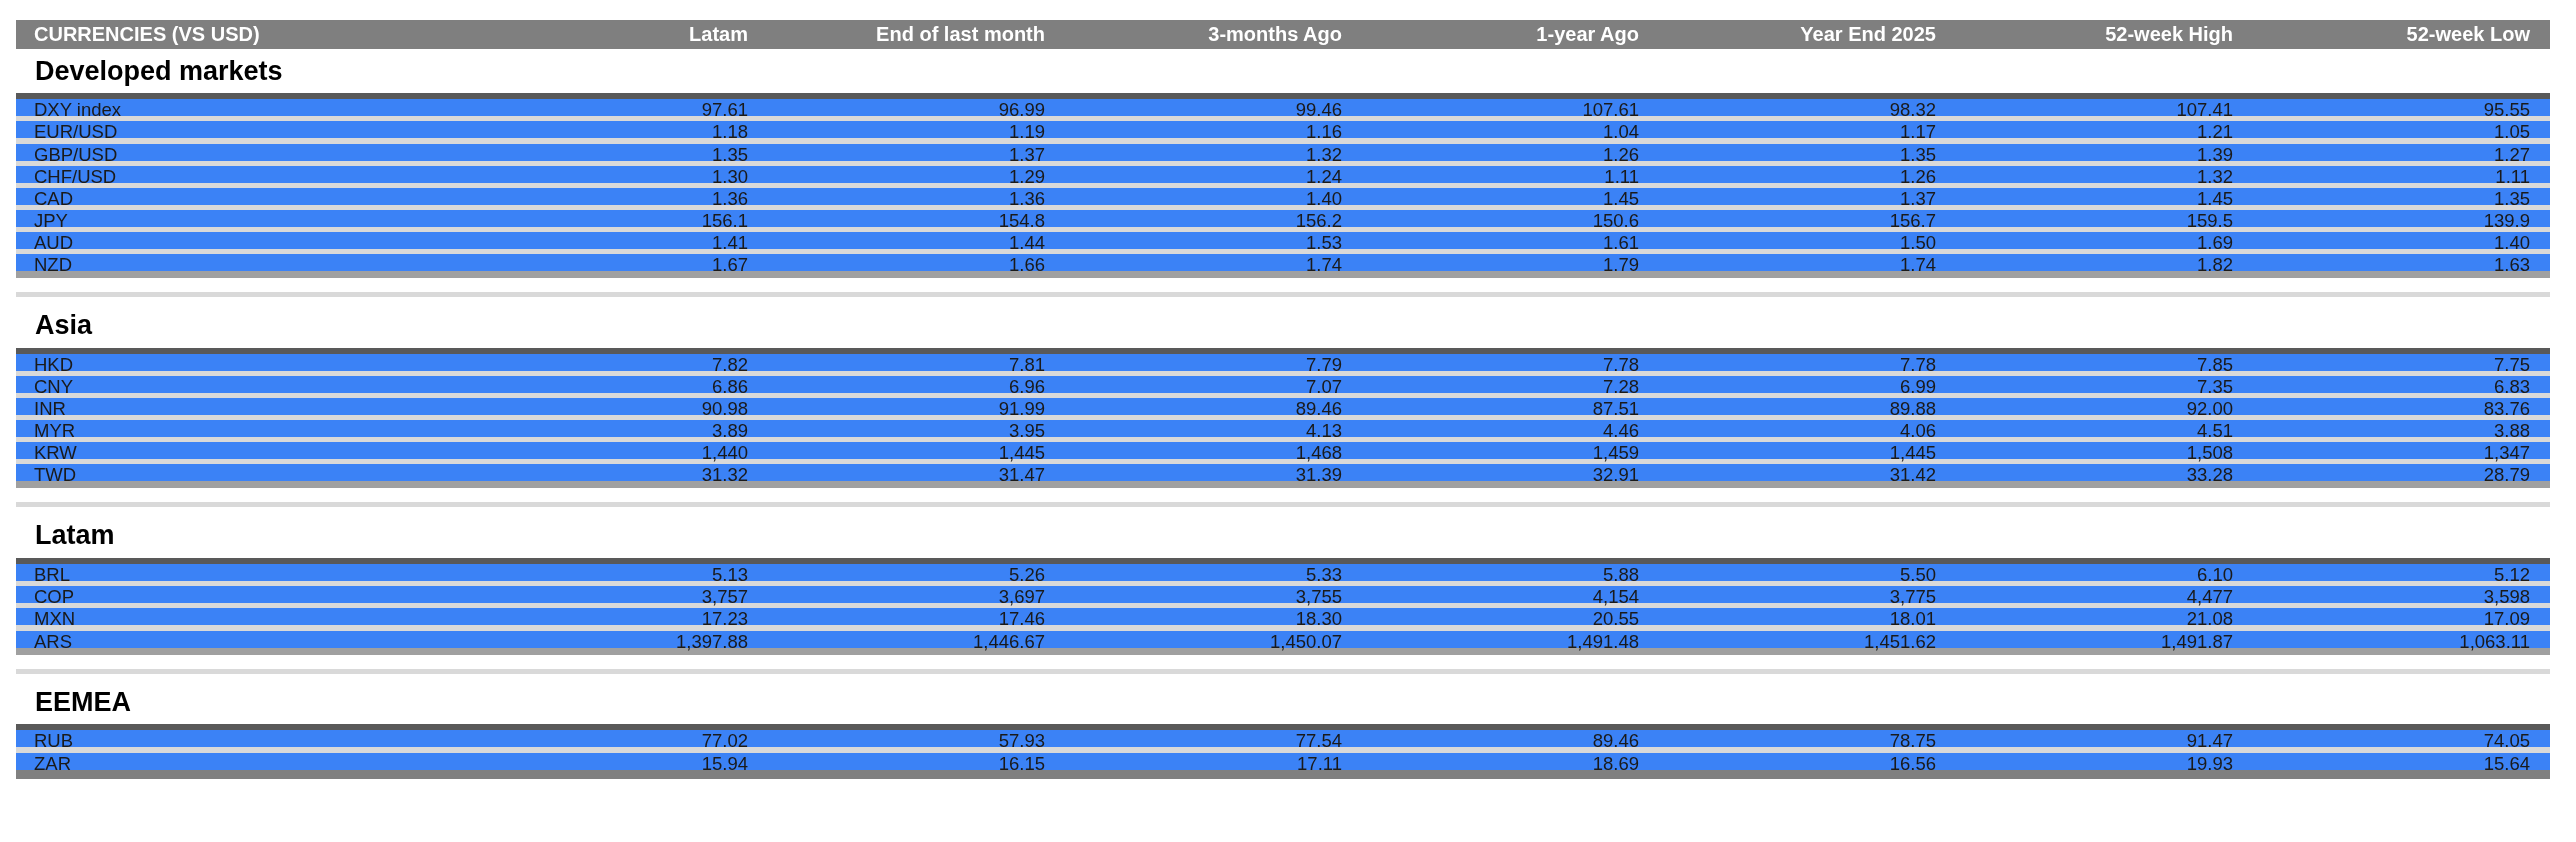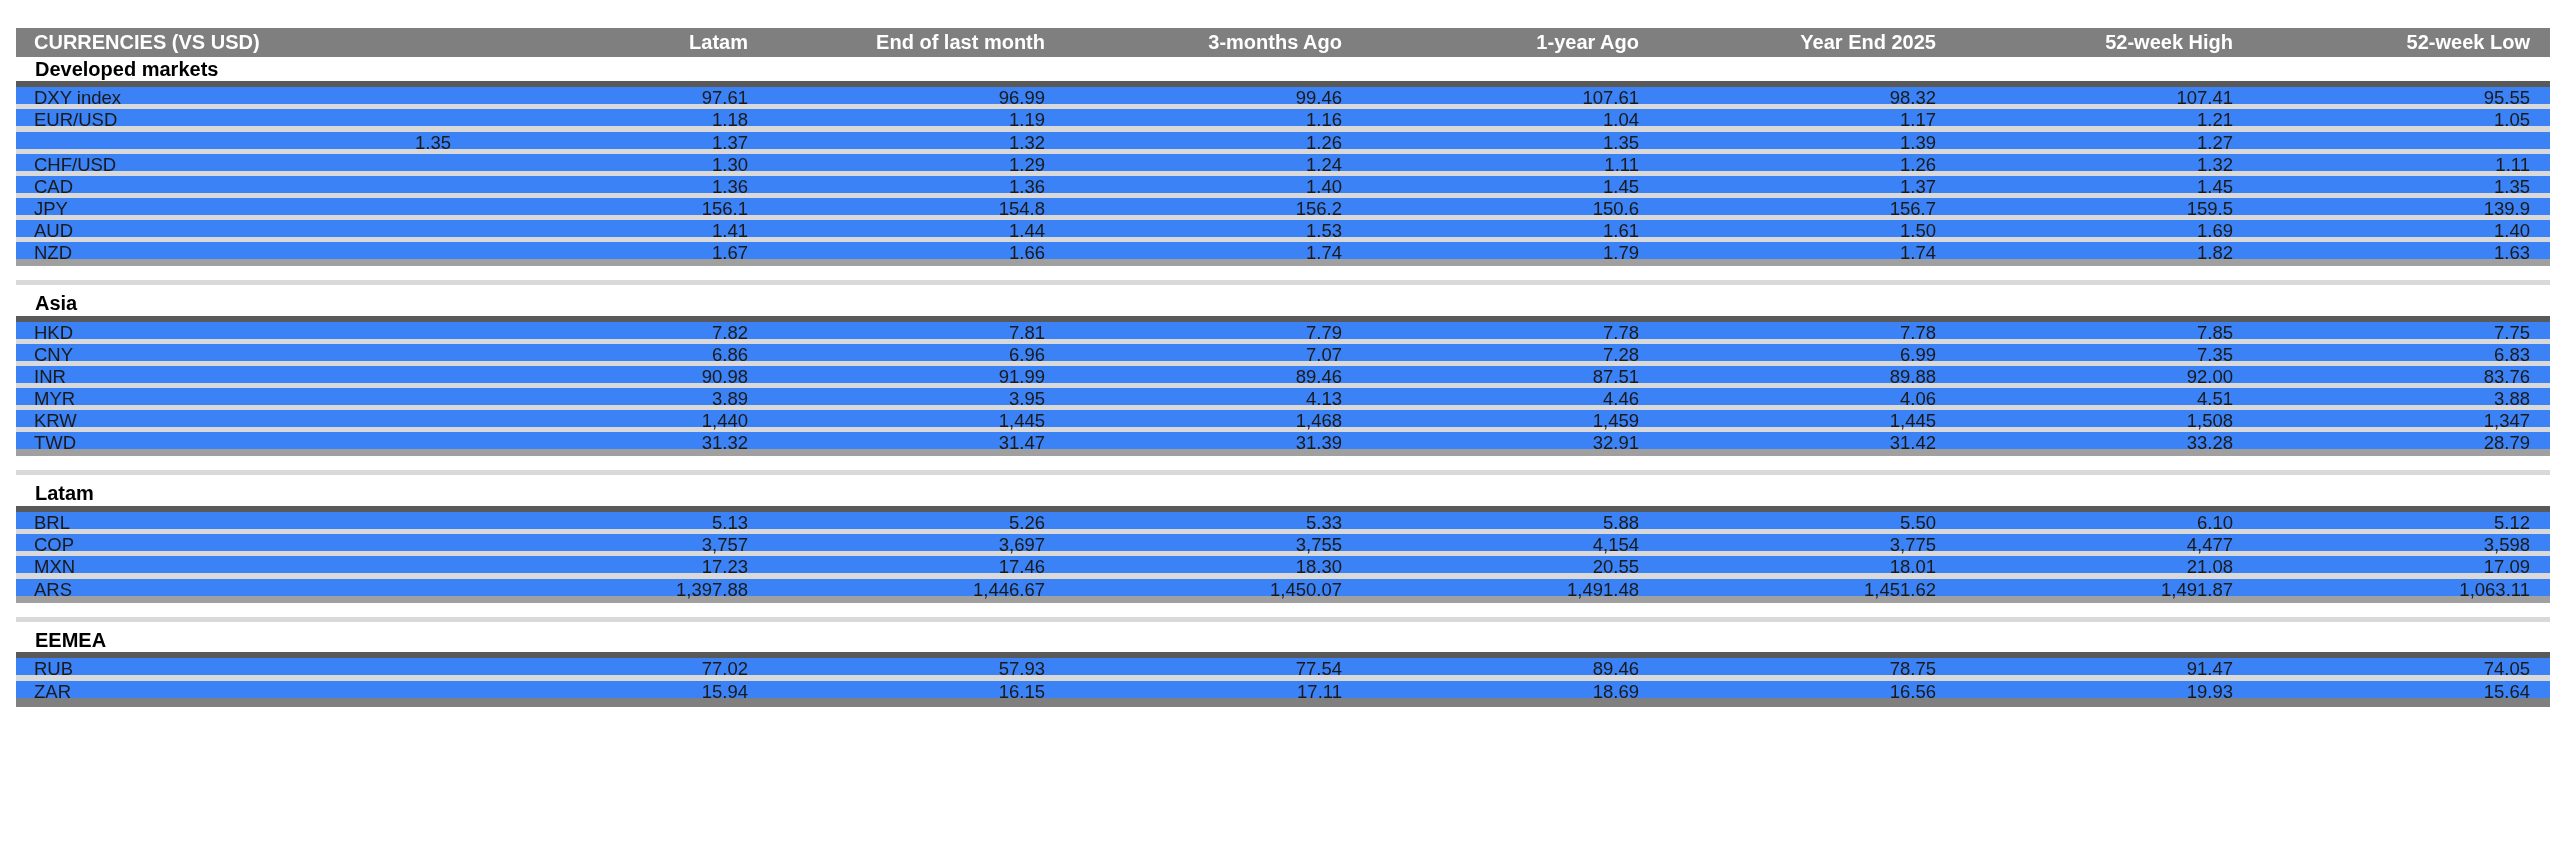--- a/index.html
+++ b/index.html
@@ -21,40 +21,39 @@
     display: grid;
     grid-template-columns: 454px repeat(7, 297px);
     align-items: center;
   }
   .header-row {
     background: #7f7f7f;
     height: 29px;
     color: #ffffff;
     font-weight: bold;
     font-size: 20px;
-    margin-top: 8px;
   }
   .cell-first {
     text-align: left;
     padding-left: 18px;
     white-space: nowrap;
     overflow: hidden;
   }
   .cell-num {
     text-align: right;
     padding-right: 19px;
     white-space: nowrap;
   }
   .section-title-row {
-    height: 24px;
+    height: 44px;
     display: flex;
     align-items: center;
     padding-left: 19px;
     font-weight: bold;
-    font-size: 20px;
+    font-size: 27px;
     color: #000000;
   }
   .bar-dark   { height: 6.4px; background: #595959; }
   .bar-end    { height: 7px; background: #a0a0a0; }
   .bar-bottom { height: 9px; background: #808080; }
   .row-sep    { height: 5.1px;  background: #d9d9d9; }
   .gap-a      { height: 14px; background: #ffffff; }
   .rule-light { height: 5.1px;  background: #d9d9d9; }
   .gap-b      { height: 6.4px; background: #ffffff; }
   .data-row {
@@ -99,20 +98,21 @@
           <div class="cell-num">1.18</div>
           <div class="cell-num">1.19</div>
           <div class="cell-num">1.16</div>
           <div class="cell-num">1.04</div>
           <div class="cell-num">1.17</div>
           <div class="cell-num">1.21</div>
           <div class="cell-num">1.05</div>
         </div>
         <div class="row-sep"></div>
         <div class="grid-row data-row">
+          <div class="cell-first">GBP/USD</div>
           <div class="cell-num">1.35</div>
           <div class="cell-num">1.37</div>
           <div class="cell-num">1.32</div>
           <div class="cell-num">1.26</div>
           <div class="cell-num">1.35</div>
           <div class="cell-num">1.39</div>
           <div class="cell-num">1.27</div>
         </div>
         <div class="row-sep"></div>
         <div class="grid-row data-row">

